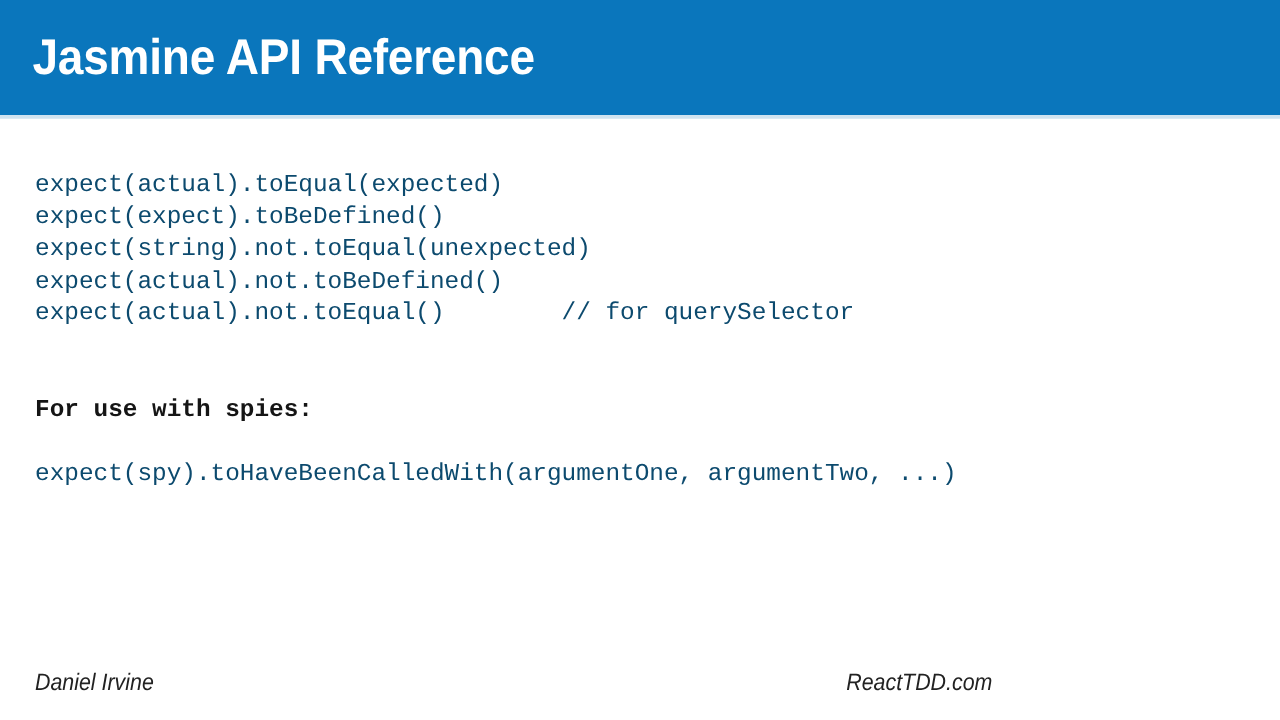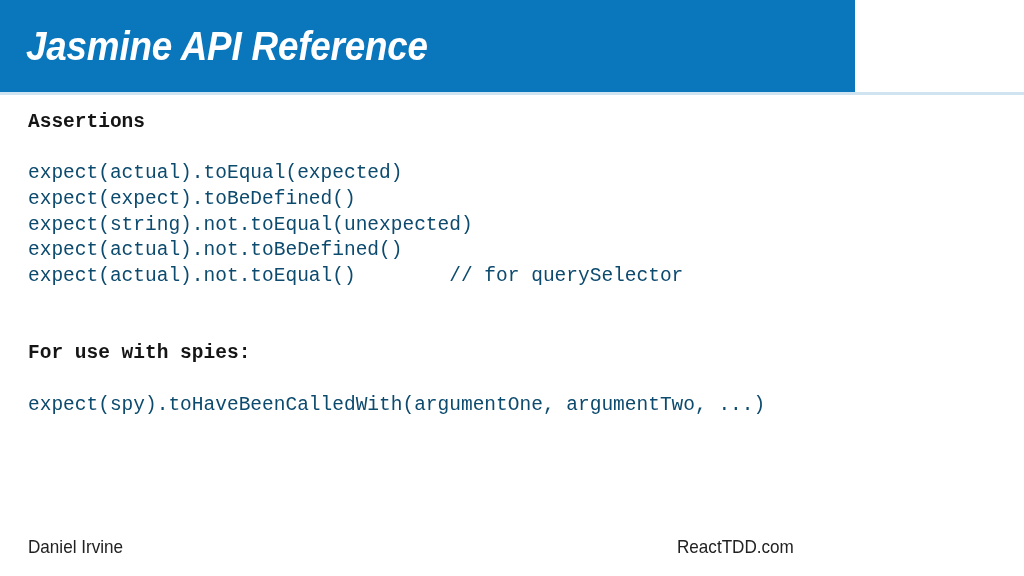--- a/index.html
+++ b/index.html
@@ -14,25 +14,24 @@
     font-family: "Liberation Sans", sans-serif;
     overflow: hidden;
     position: relative;
   }
 
   
   .banner {
     position: absolute;
     left: 0;
     top: 0;
-    width: 855px;
+    width: 1024px;
     height: 92px;
     background: #0a76bc;
     box-sizing: border-box;
-    font-style: italic;
   }
   .banner-underline {
     position: absolute;
     left: 0;
     top: 92px;
     width: 1024px;
     height: 3px;
     background: #cfe3f0;
   }
   .banner-title {
@@ -75,20 +74,21 @@
     color: transparent;
   }
 
   
   .footer {
     position: absolute;
     left: 0;
     top: 524px;
     width: 820px;
     height: 52px;
+    font-style: italic;
   }
   .footer-left, .footer-right {
     position: absolute;
     top: 12px;
     font-family: "Liberation Sans Narrow", "Liberation Sans", sans-serif;
     font-size: 19px;
     color: #222222;
     white-space: nowrap;
     transform: scaleX(0.9);
   }
@@ -103,21 +103,20 @@
 </style>
 </head>
 <body>
 
 <div class="banner">
   <h1 class="banner-title">Jasmine API Reference</h1>
 </div>
 <div class="banner-underline"></div>
 
 <div class="code-body">
-    <div class="code-line heading">Assertions</div>
     <div class="code-line blank"></div>
     <div class="code-line ">expect(actual).toEqual(expected)</div>
     <div class="code-line ">expect(expect).toBeDefined()</div>
     <div class="code-line ">expect(string).not.toEqual(unexpected)</div>
     <div class="code-line ">expect(actual).not.toBeDefined()</div>
     <div class="code-line ">expect(actual).not.toEqual()        // for querySelector</div>
     <div class="code-line blank"></div>
     <div class="code-line blank"></div>
     <div class="code-line heading">For use with spies:</div>
     <div class="code-line blank"></div>

